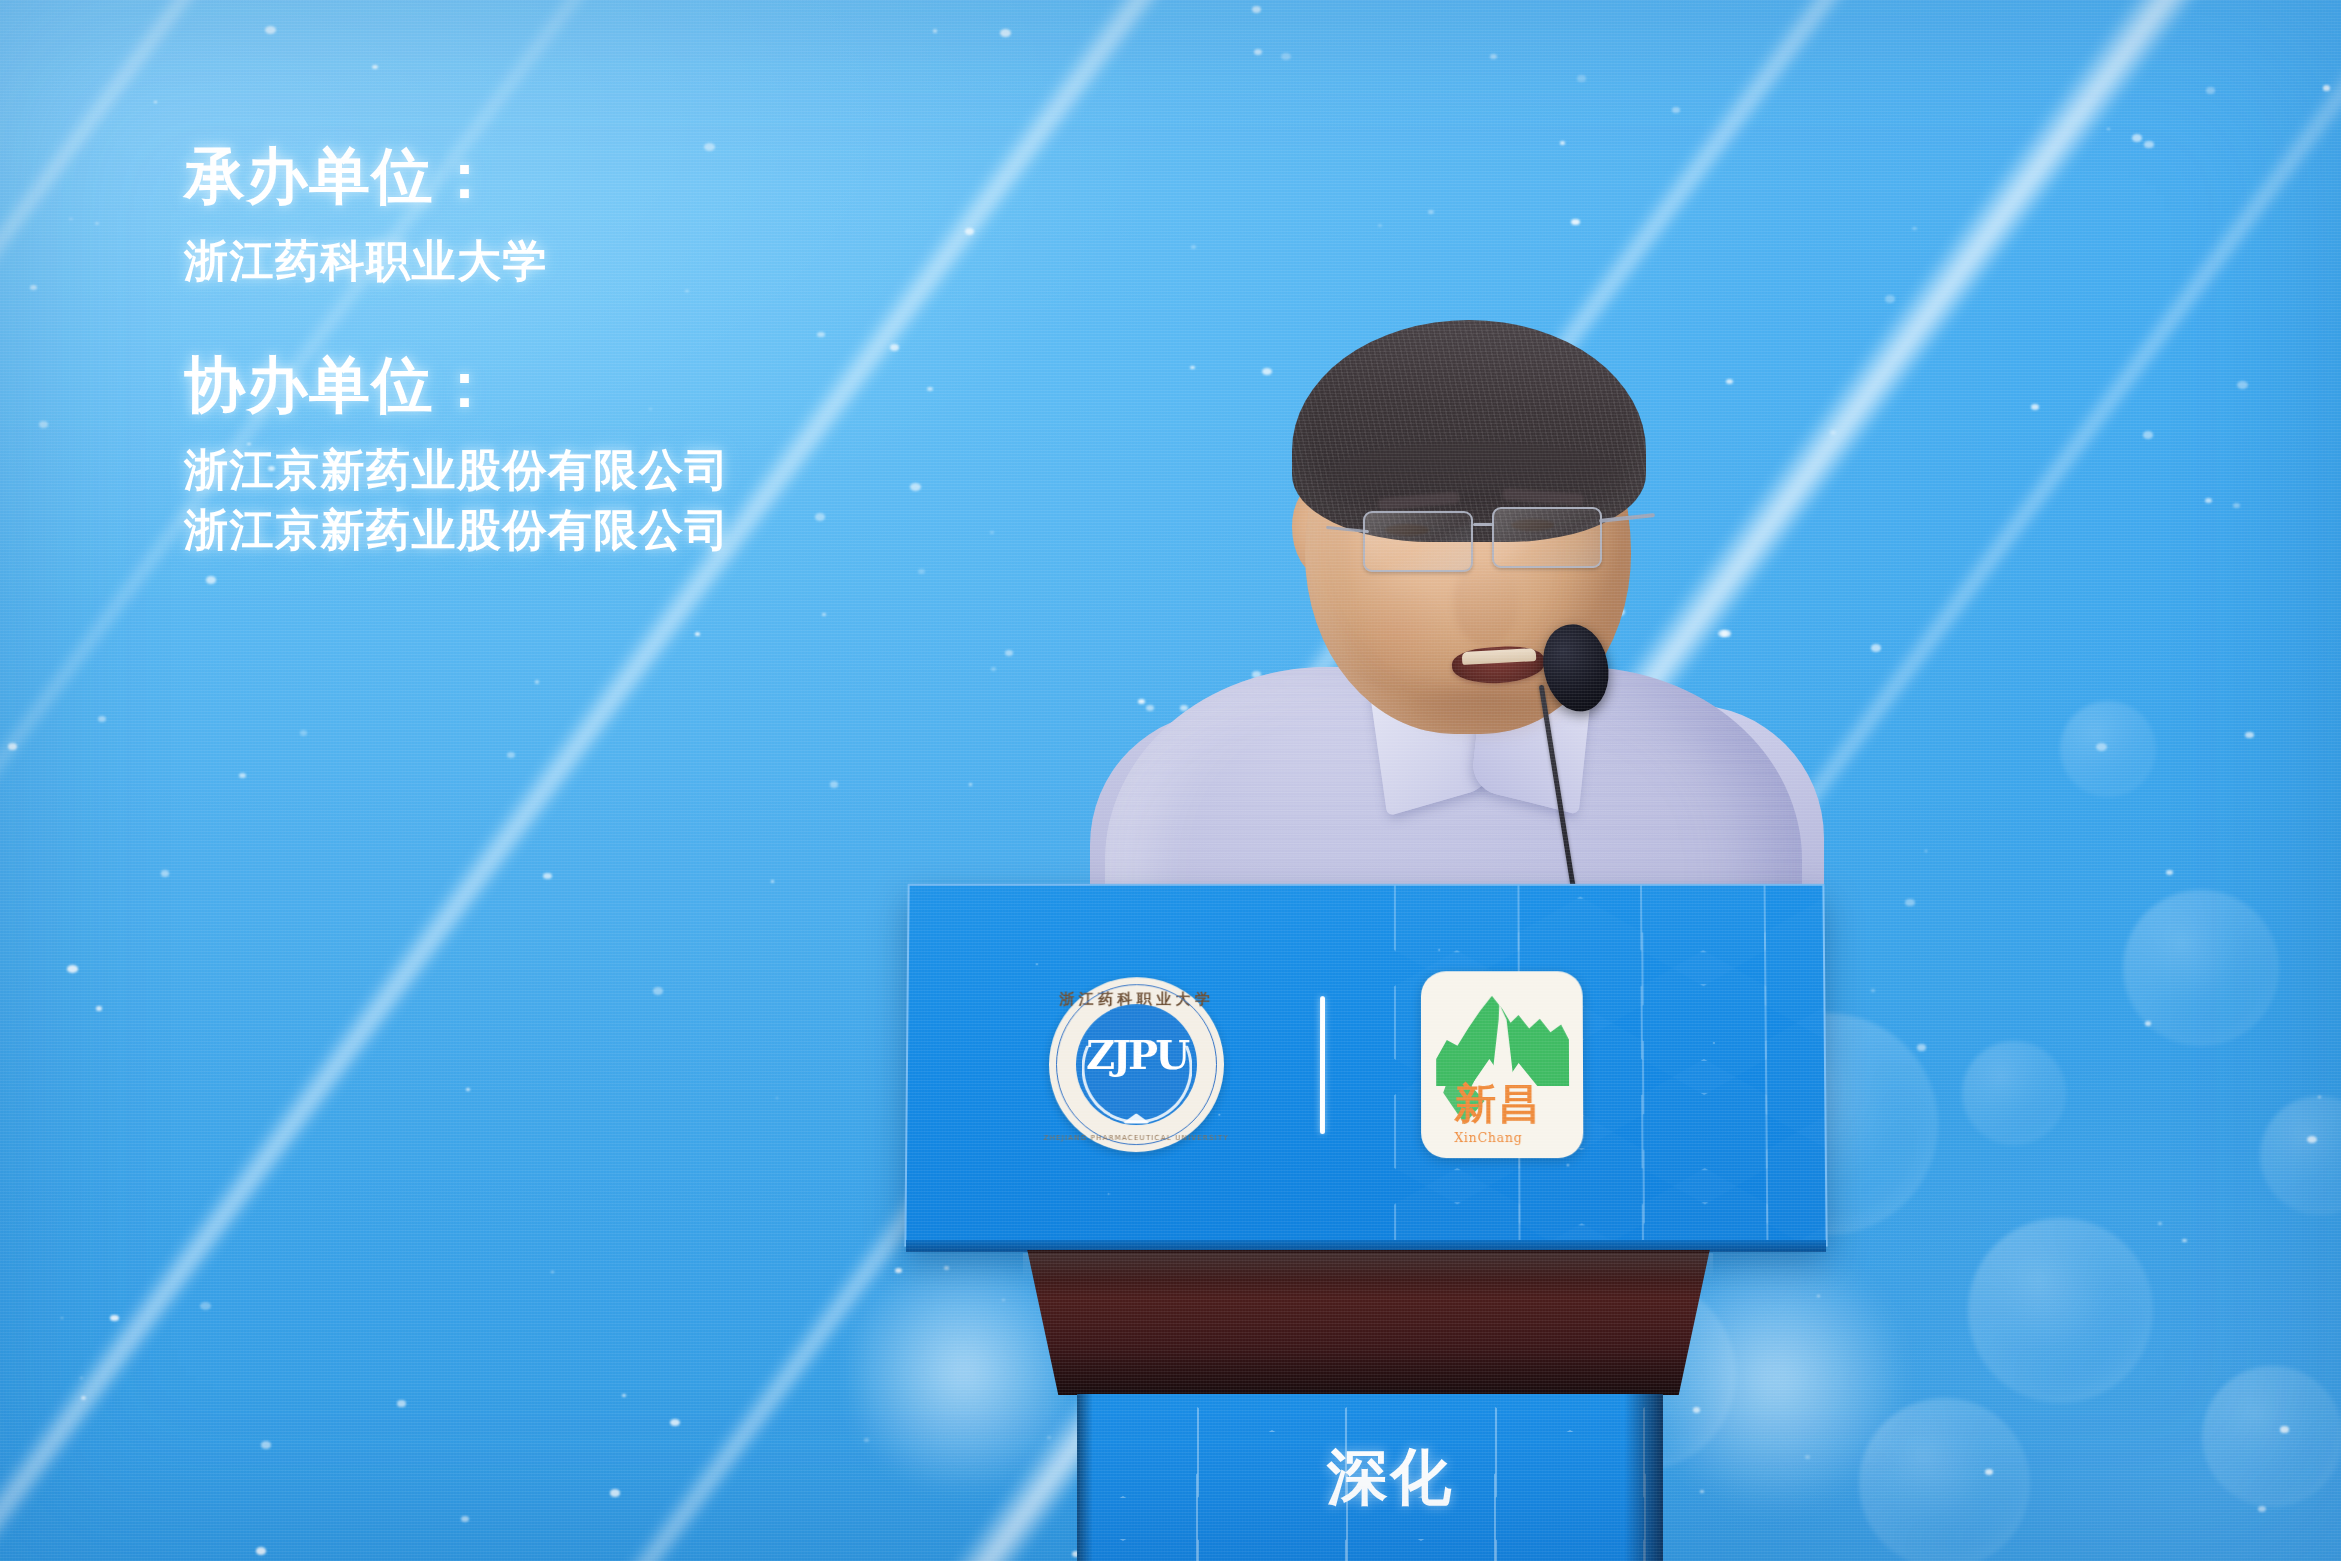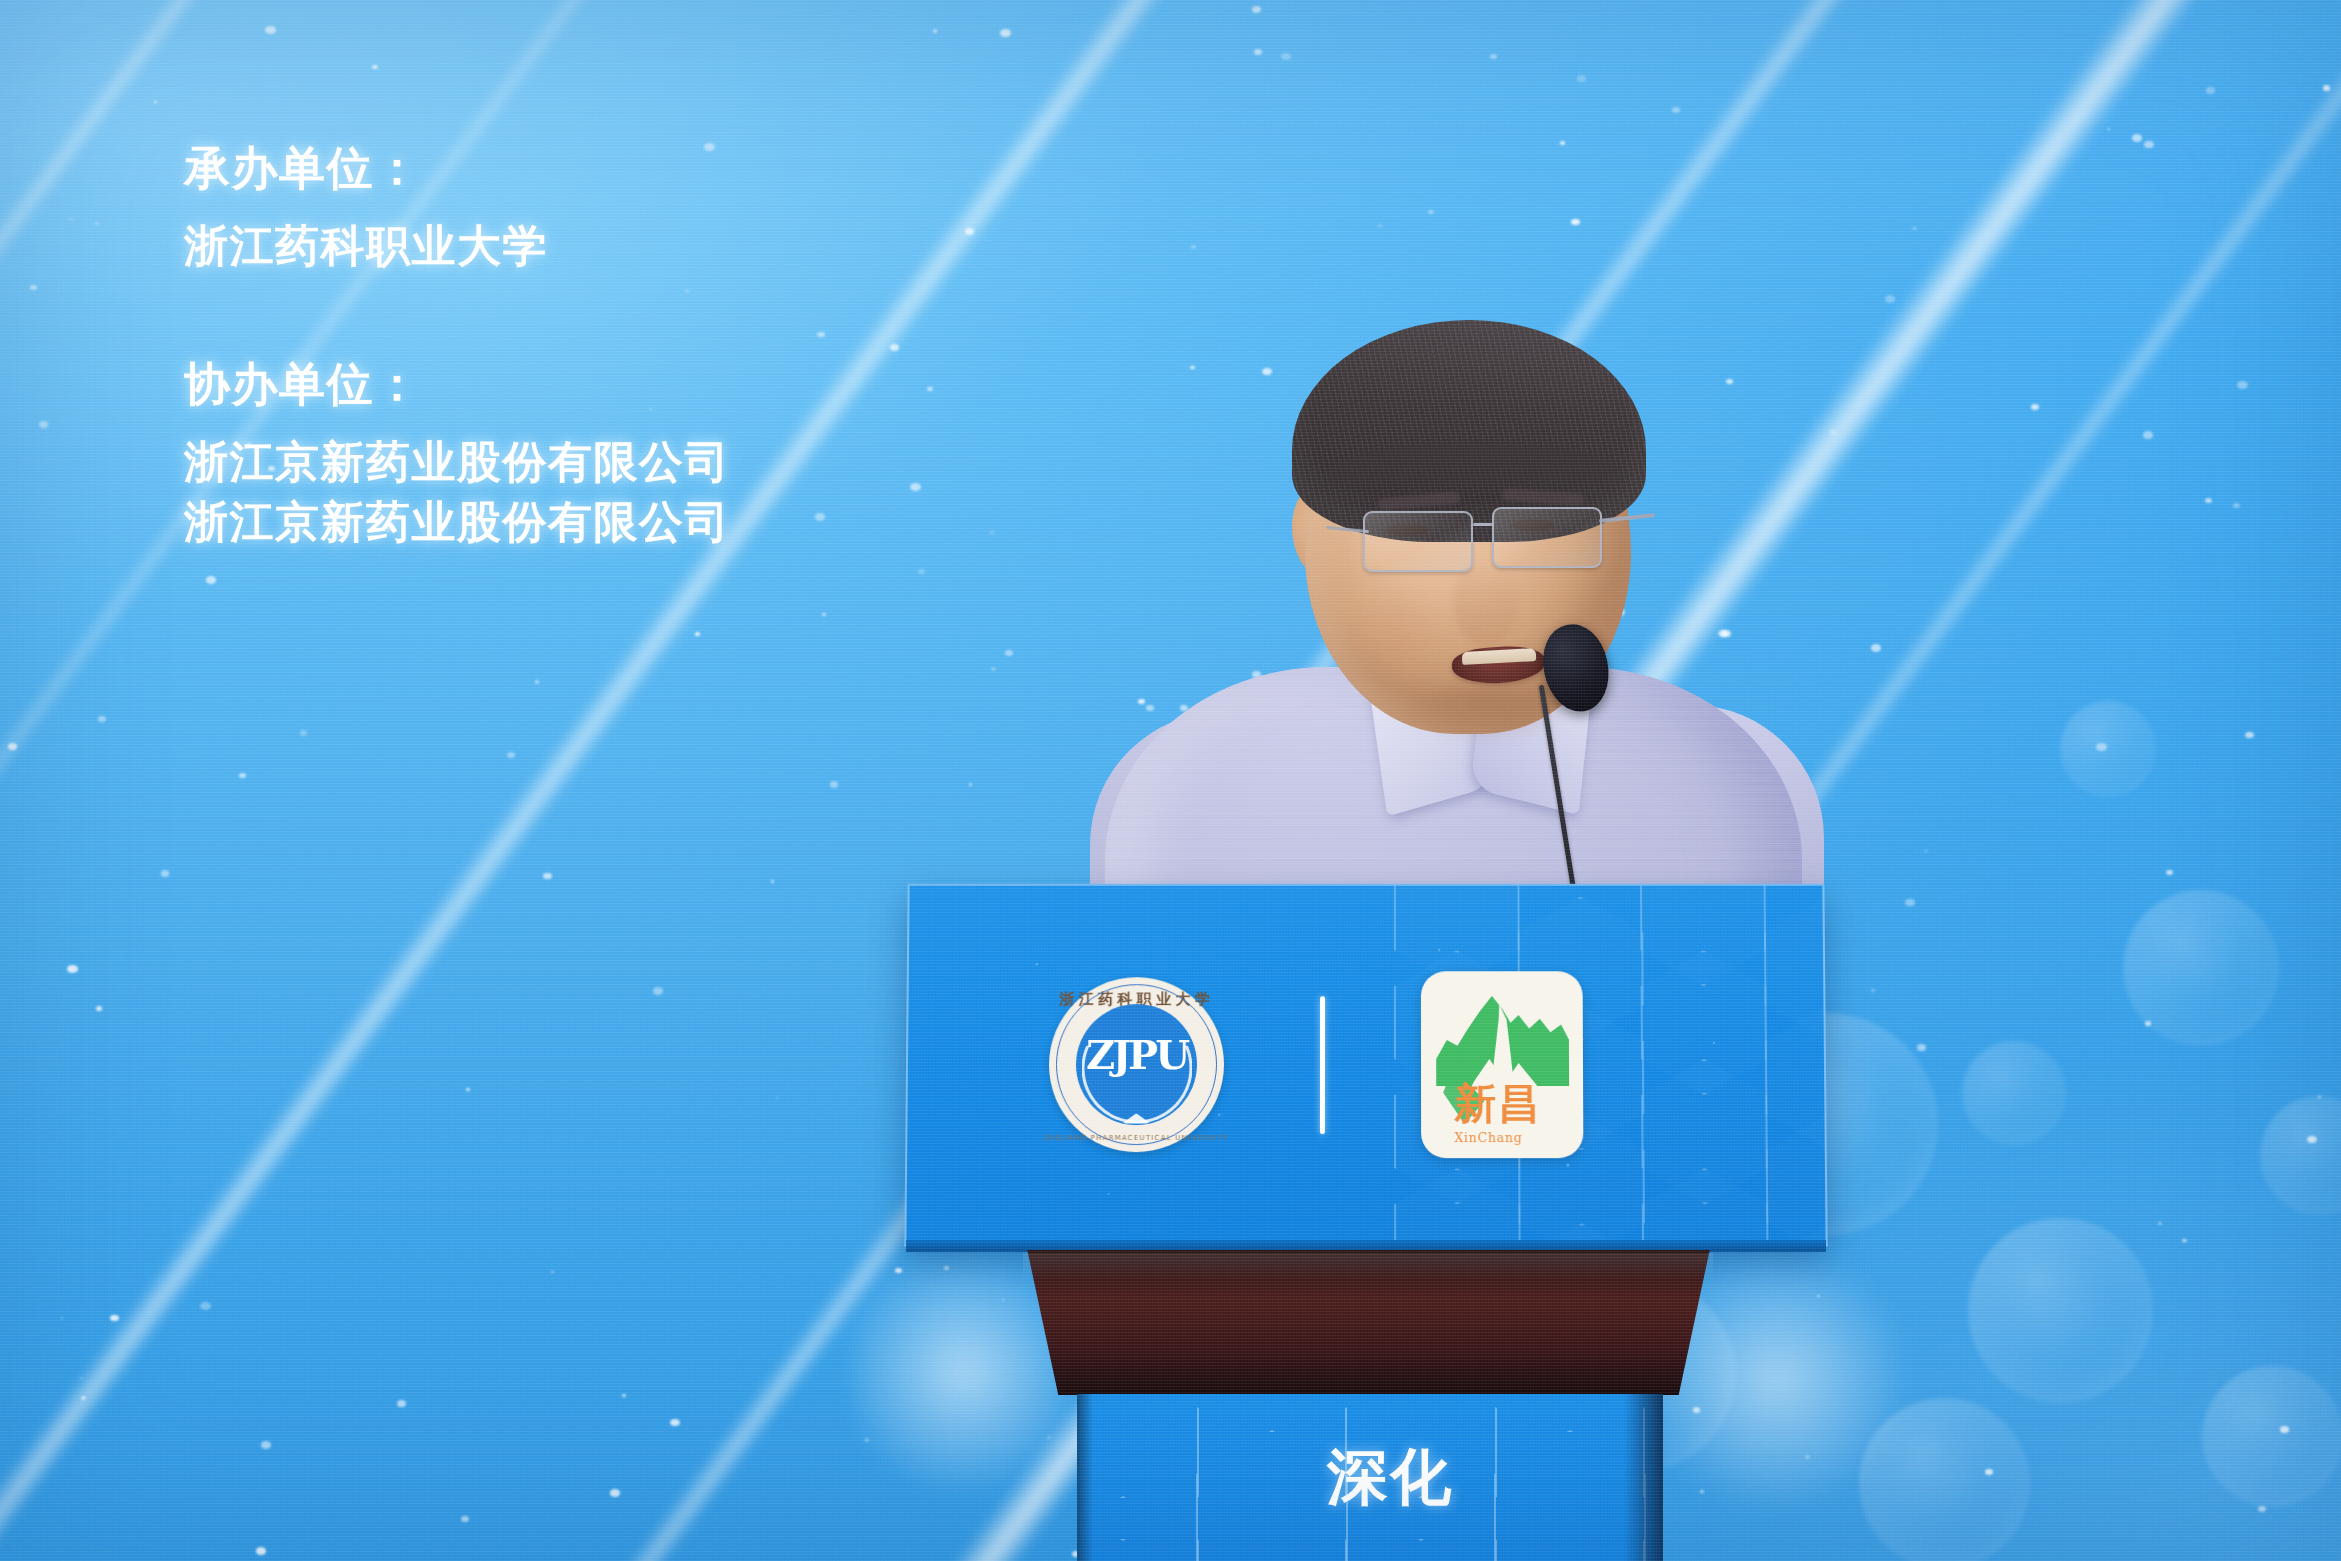--- a/index.html
+++ b/index.html
@@ -79,23 +79,23 @@
   .slide-text{
     position:absolute;
     left:184px; top:145px;
     color:#ffffff;
     text-shadow:0 0 10.4px rgba(255,255,255,.55), 0 0 25px rgba(180,230,255,.45);
     filter:blur(0.7px);
     font-weight:700;
     letter-spacing:1.5px;
   }
   .blk{margin:0;}
-  .blk + .blk{margin-top:84px;}
+  .blk + .blk{margin-top:62px;}
   .lbl{
-    font-size:46px; line-height:1.0; margin:0 0 25px 0;
+    font-size:61px; line-height:1.0; margin:0 0 25px 0;
   }
   .org{
     font-size:44px; line-height:1.38; margin:0;
     font-weight:700;
   }
   .org.occluded{  }
 
   
   .speaker{position:absolute; left:0; top:0; width:100%; height:100%; pointer-events:none;}
 

